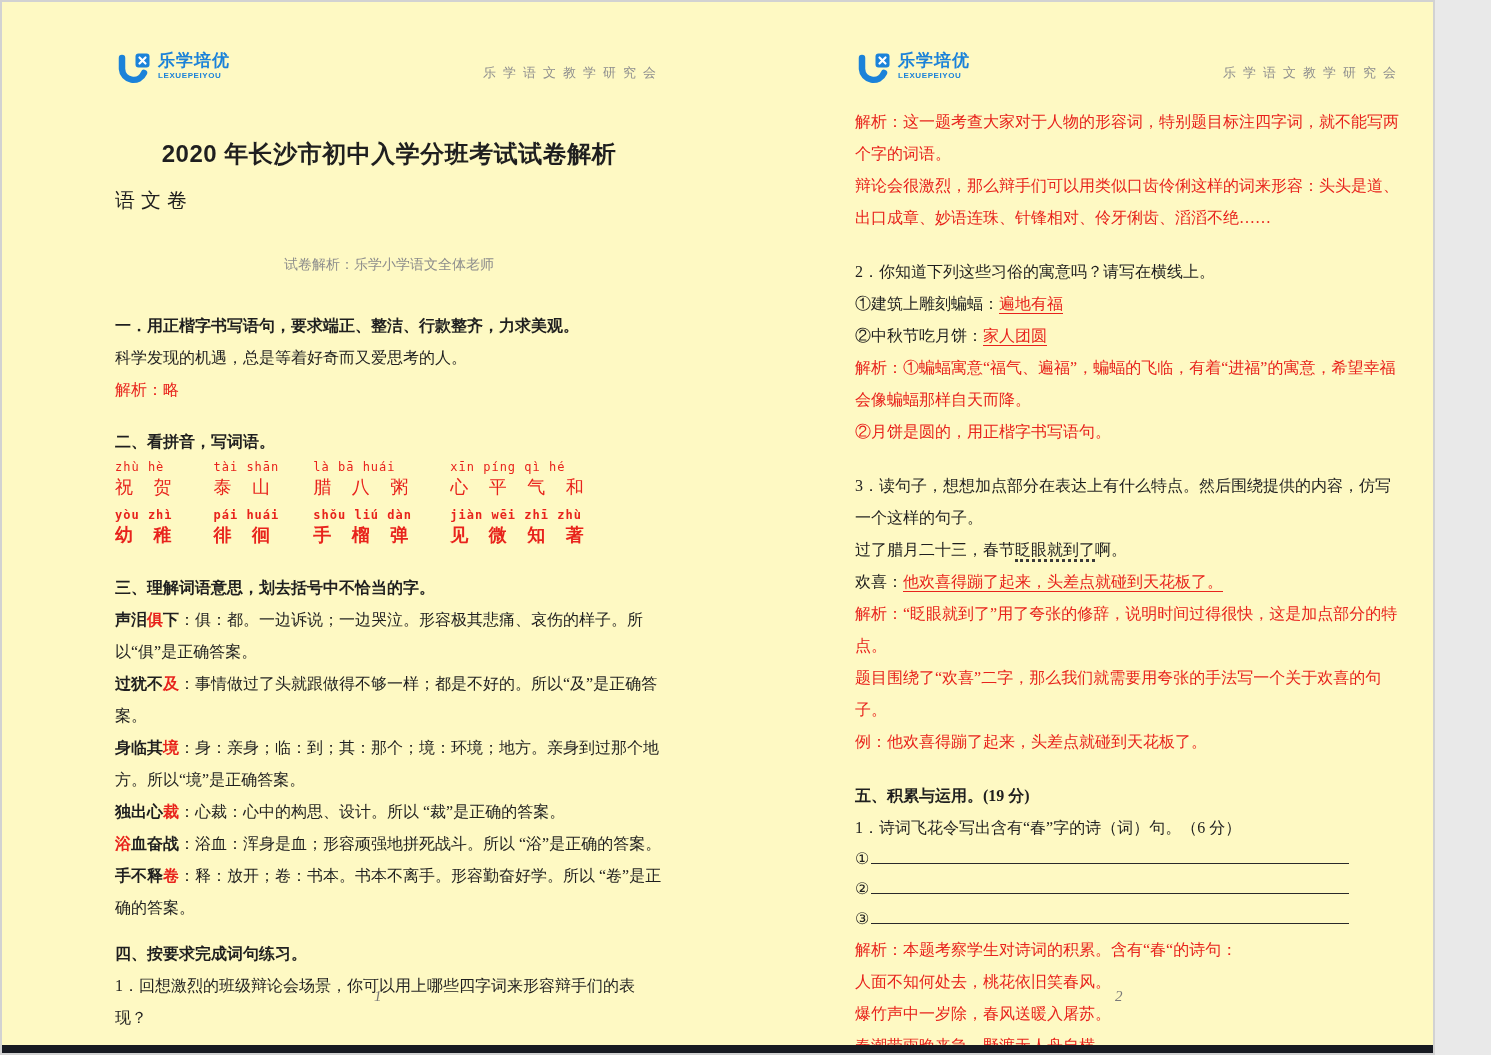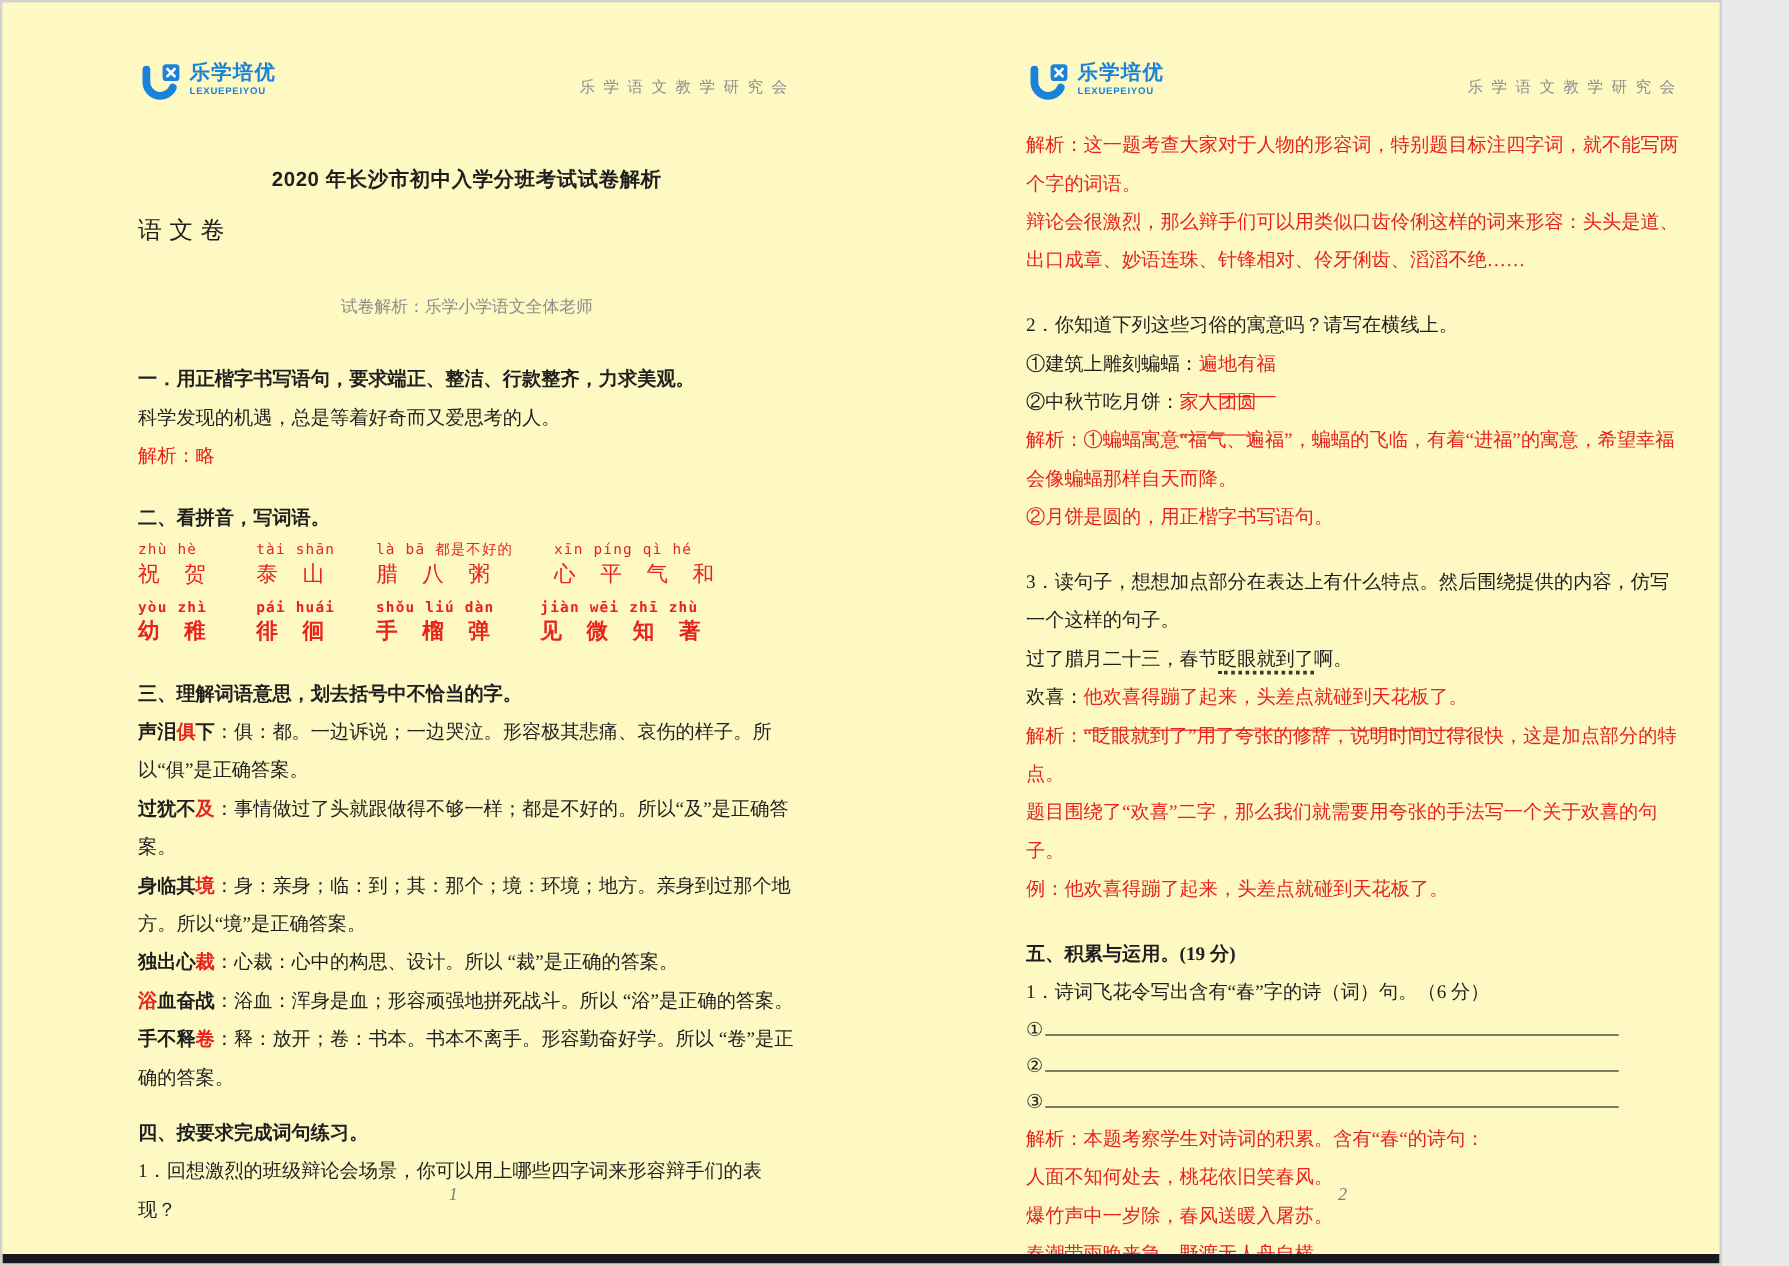--- a/index.html
+++ b/index.html
@@ -20,24 +20,24 @@
   .logo-txt { line-height:1; color:#1b82d9; font-family:"Liberation Sans", sans-serif; }
   .logo-zh { font-size:17px; font-weight:bold; letter-spacing:1px; }
   .logo-en { font-size:8px; font-weight:bold; letter-spacing:0.6px; margin-top:3px; }
   .hdr-right { color:#8f8f8f; font-size:13px; letter-spacing:7px; padding-top:12px;
                font-family:Liberation Serif, serif; white-space:nowrap; }
 
   
   p.line { margin:0; line-height:32px; font-size:16px; }
   .b { font-weight:bold; }
   .red { color:#e8231c; }
-  .u-red { border-bottom:1px solid #e8231c; padding-bottom:18px; }
+  .u-red { border-bottom:1px solid #e8231c; padding-bottom:1px; }
 
   
-  .title { margin:38px 0 17px 0; text-align:center; font-size:17px; font-weight:bold;
+  .title { margin:38px 0 17px 0; text-align:center; font-size:24px; font-weight:bold;
            font-family:"Liberation Sans", sans-serif; letter-spacing:0.5px; }
   .subtitle { margin-top:13px; font-size:20px; letter-spacing:6px; }
   .byline { margin-top:42px; text-align:center; font-size:14px; color:#8c8c8c;
             font-family:"Liberation Sans", sans-serif; }
   .sec1 { margin-top:36px; }
   .sec2 { margin-top:20px; }
   .sec3 { margin-top:24px; }
   .sec4 { margin-top:14px; }
 
   .pin-row { margin-top:2px; white-space:nowrap; }
@@ -93,21 +93,21 @@
       <p class="line b">一．用正楷字书写语句，要求端正、整洁、行款整齐，力求美观。</p>
       <p class="line">科学发现的机遇，总是等着好奇而又爱思考的人。</p>
       <p class="line red">解析：略</p>
     </div>
 
     <div class="sec2">
       <p class="line b">二、看拼音，写词语。</p>
       <div class="pin-row">
         <span class="pin-group"><span class="pinyin">zhù hè</span><span class="chars">祝 贺</span></span>
         <span class="pin-group"><span class="pinyin">tài shān</span><span class="chars">泰 山</span></span>
-        <span class="pin-group"><span class="pinyin">là bā 都是不好的</span><span class="chars">腊 八 粥</span></span>
+        <span class="pin-group"><span class="pinyin">là bā huái</span><span class="chars">腊 八 粥</span></span>
         <span class="pin-group"><span class="pinyin">xīn píng qì hé</span><span class="chars">心 平 气 和</span></span>
       </div>
       <div class="pin-row">
         <span class="pin-group"><span class="pinyin">yòu zhì</span><span class="chars">幼 稚</span></span>
         <span class="pin-group"><span class="pinyin">pái huái</span><span class="chars">徘 徊</span></span>
         <span class="pin-group"><span class="pinyin">shǒu liú dàn</span><span class="chars">手 榴 弹</span></span>
         <span class="pin-group"><span class="pinyin">jiàn wēi zhī zhù</span><span class="chars">见 微 知 著</span></span>
       </div>
     </div>
 

